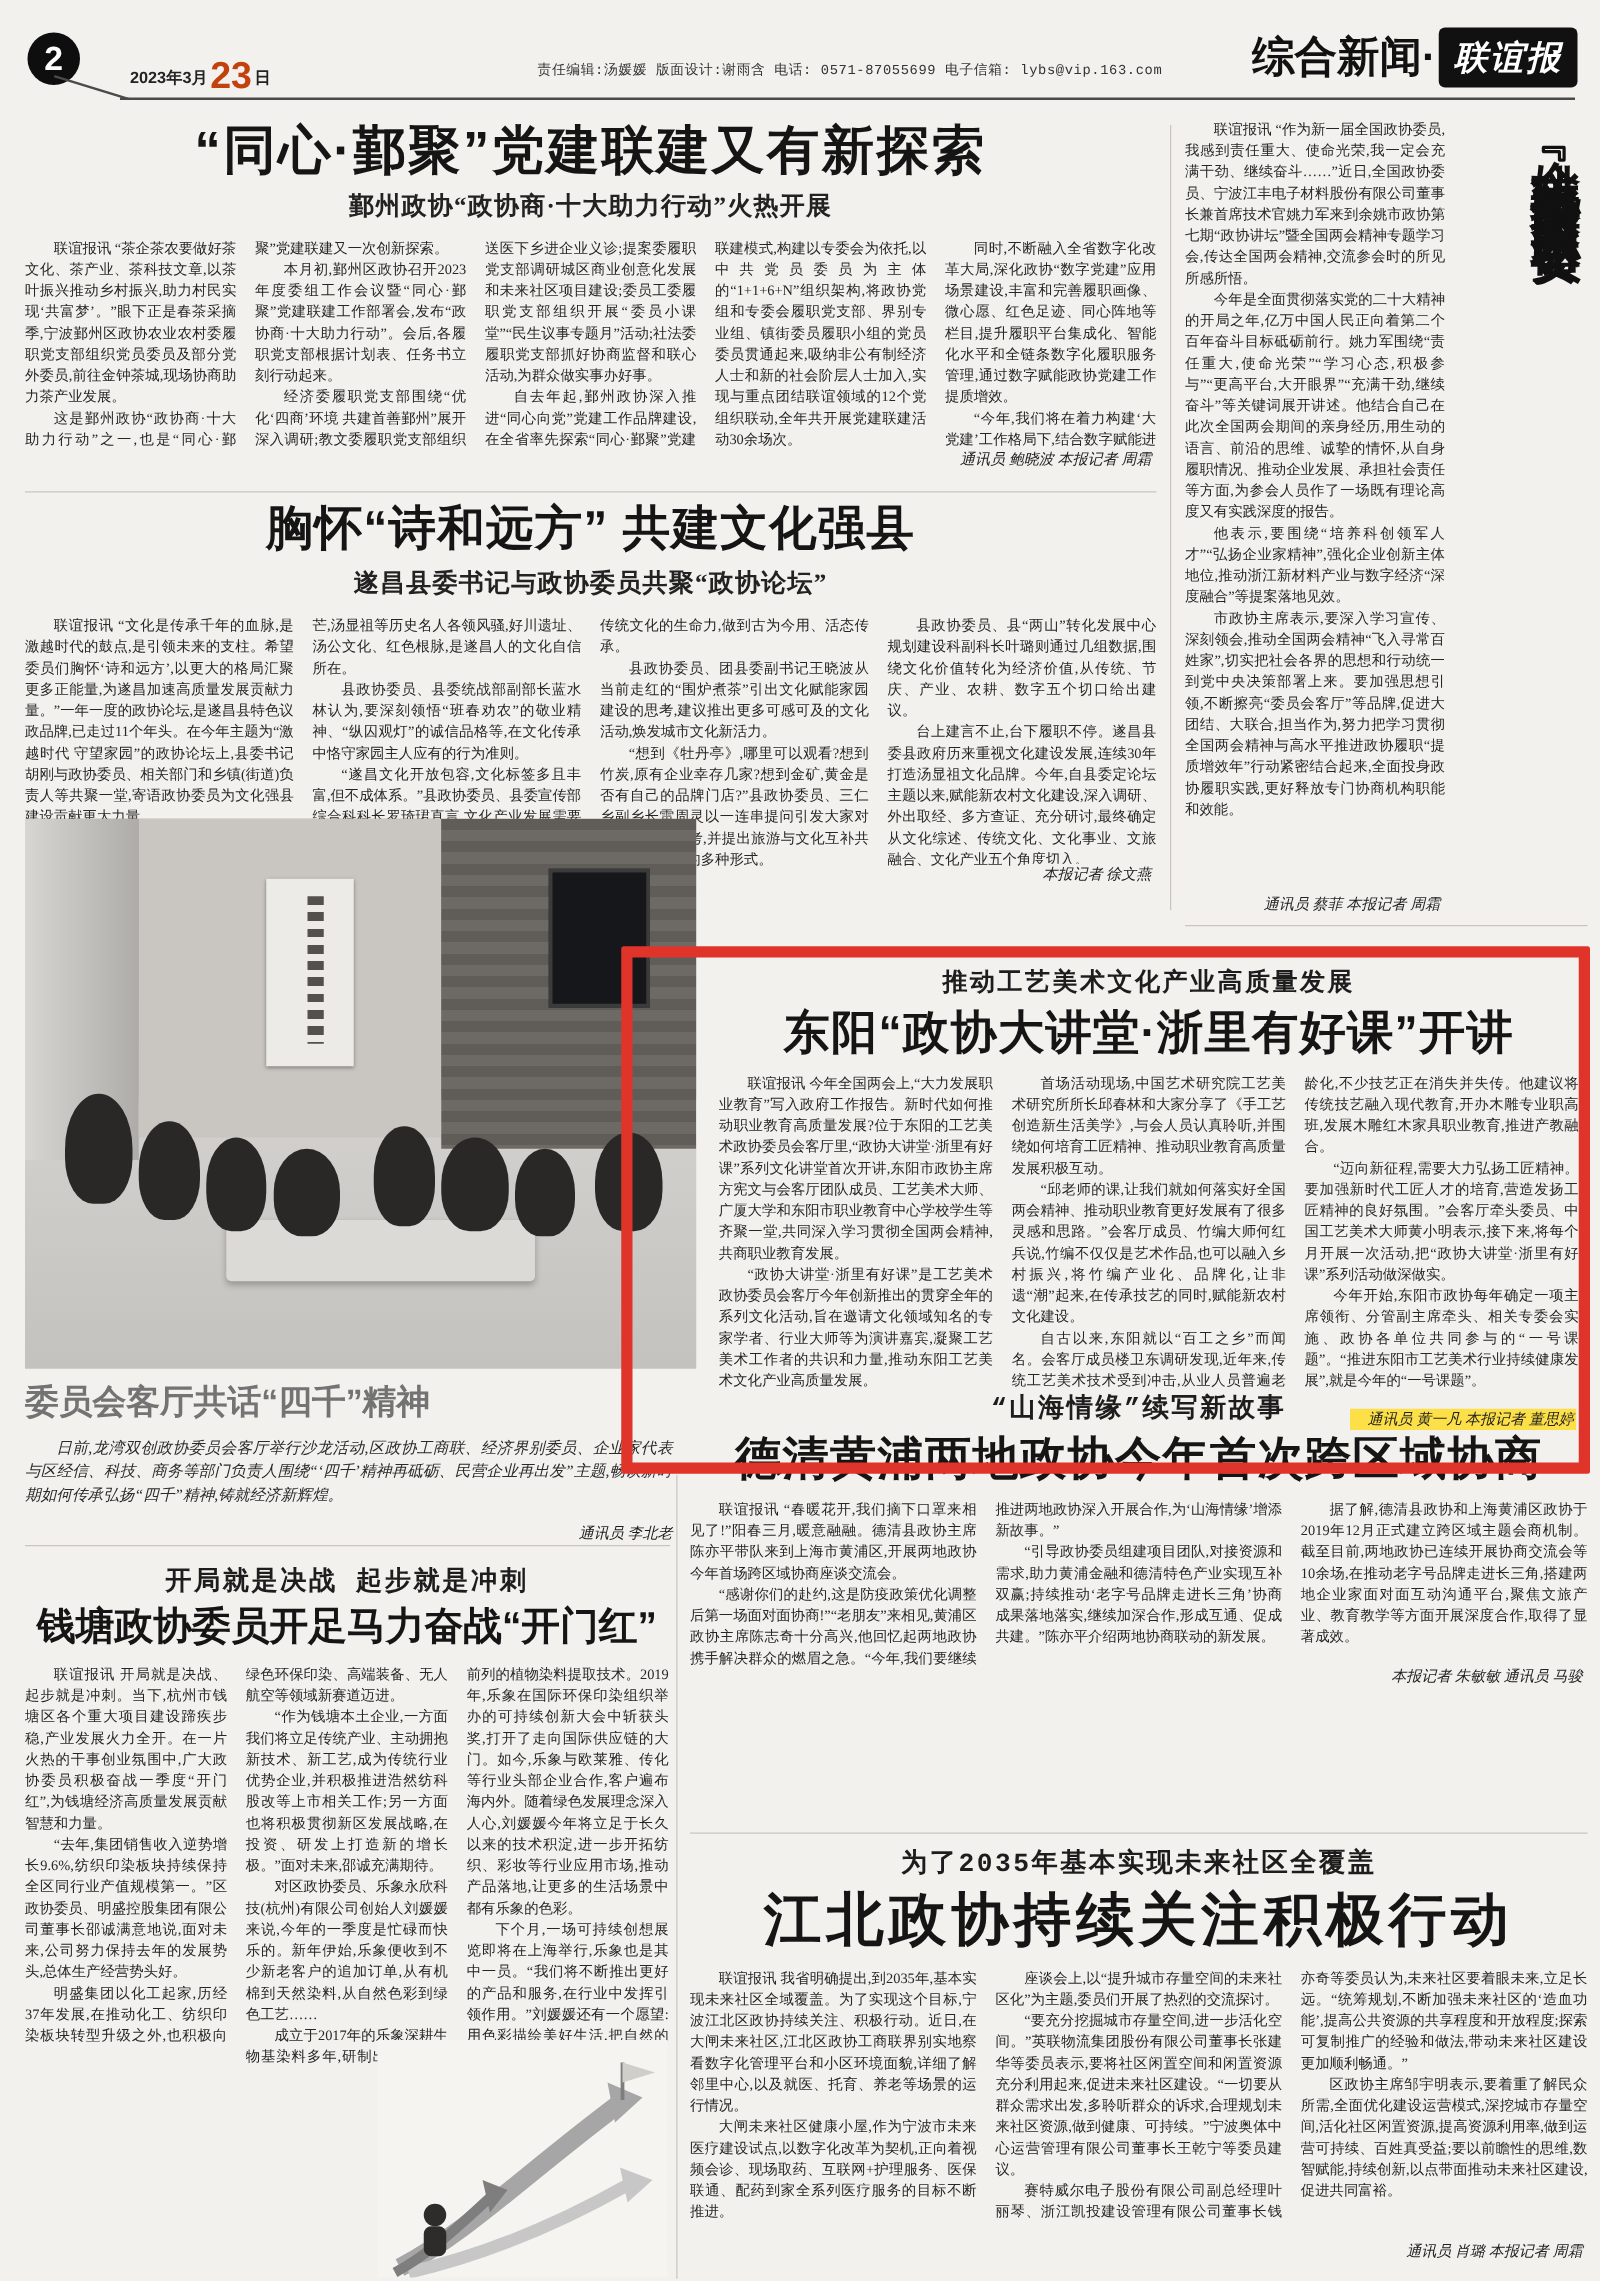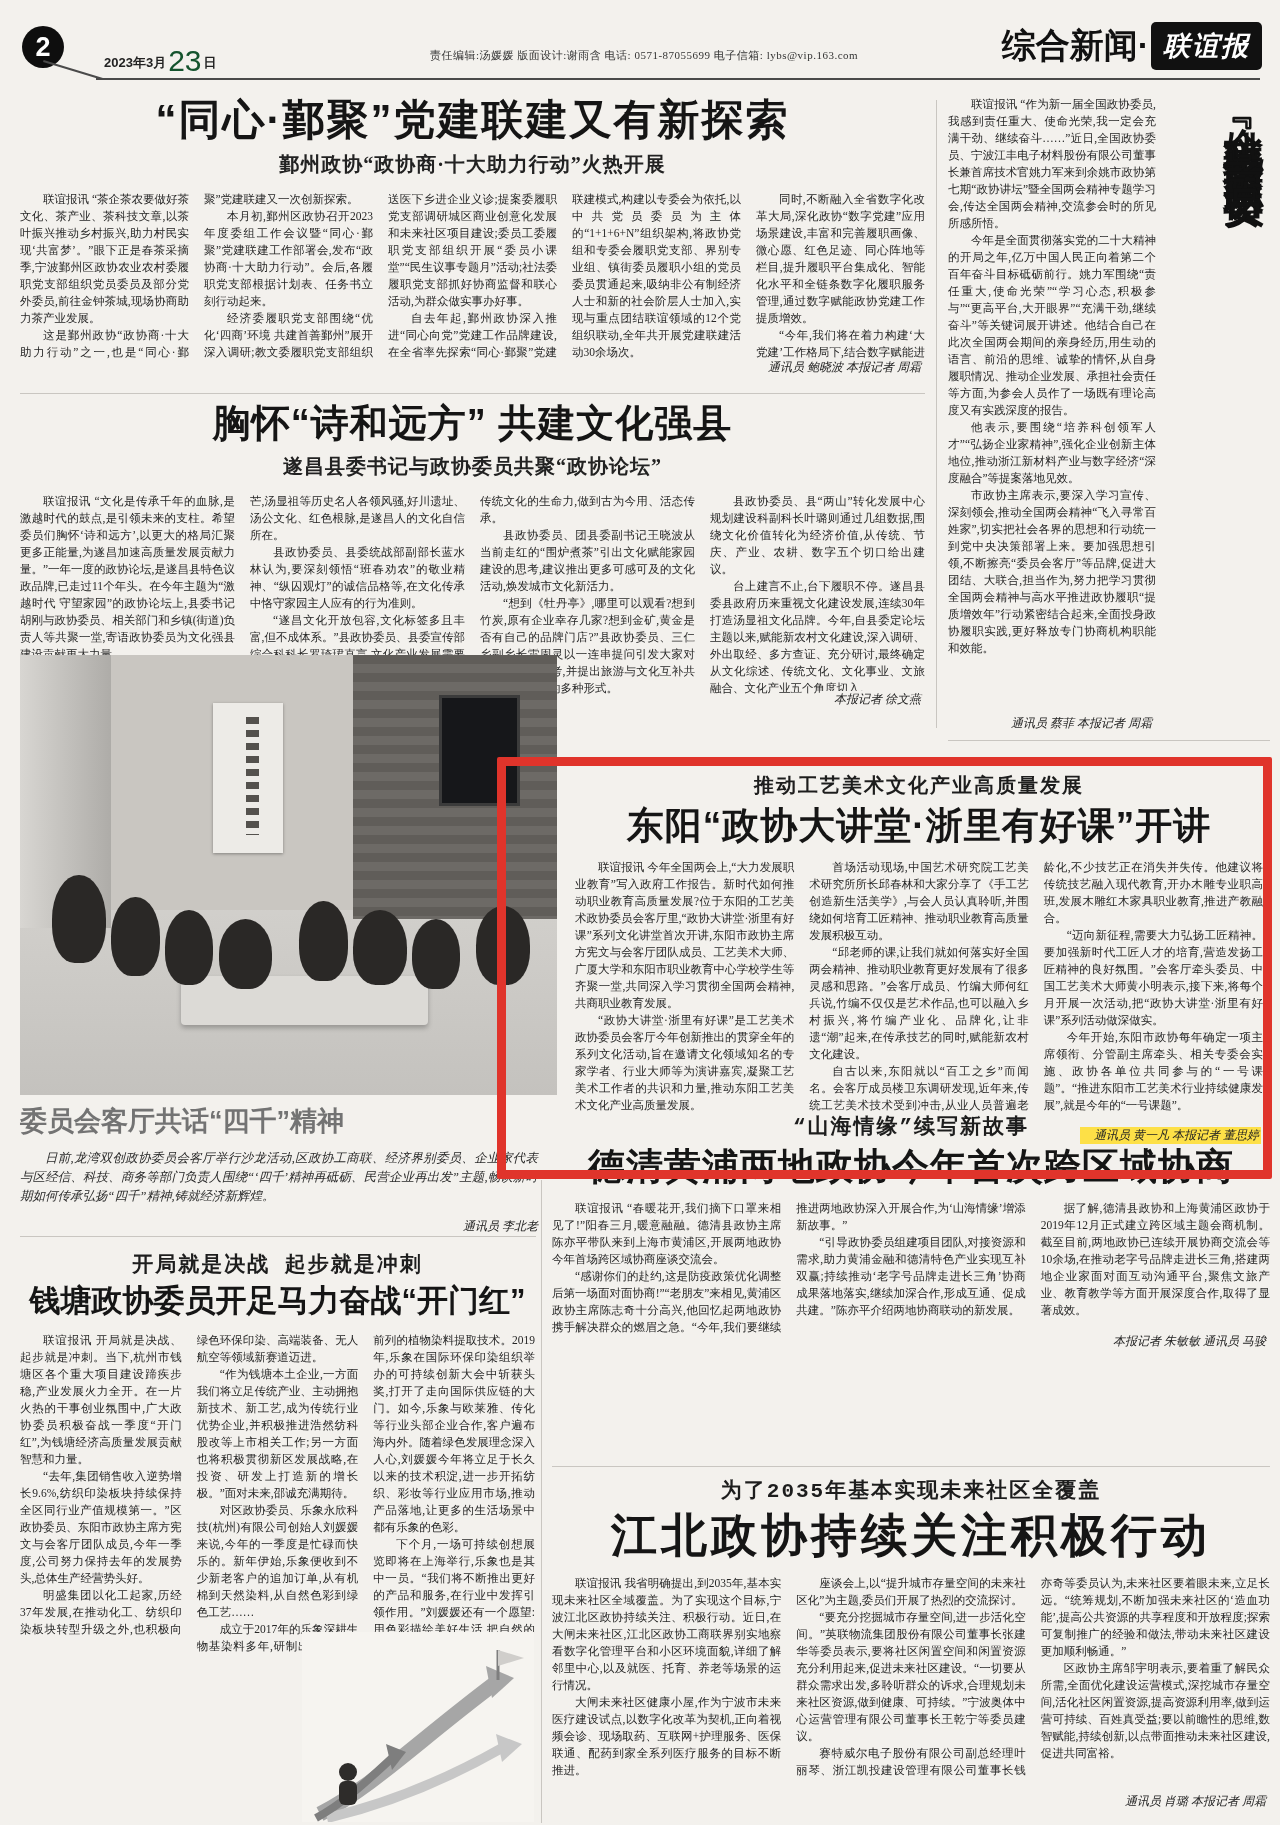--- a/index.html
+++ b/index.html
@@ -4,22 +4,22 @@
 <style>
   html,body{margin:0;padding:0;background:#d8d6d2;}
   .page{position:relative;width:1280px;height:1825px;background:#f3f1ed;
         font-family:"Liberation Serif", serif;color:#1b1b1b;overflow:hidden;margin:0 auto;}
   .abs{position:absolute;}
   
   .pagenum{left:22px;top:26px;width:42px;height:42px;background:#0e0e0e;border-radius:50%;
            color:#fff;font-family:"Liberation Sans",sans-serif;font-weight:900;font-size:27px;
            display:flex;align-items:center;justify-content:center;}
   .dateline{left:104px;top:44px;font-family:"Liberation Sans",sans-serif;font-weight:700;font-size:13px;color:#222;}
-  .date-day{font-size:30px;color:#14532d;font-weight:400;vertical-align:-4px;padding:0 2px;}
-  .editorline{left:430px;top:48px;width:580px;font-family:Liberation Serif, serif;
+  .date-day{font-size:30px;color:#c2410c;font-weight:700;vertical-align:-4px;padding:0 2px;}
+  .editorline{left:430px;top:48px;width:580px;font-family:Liberation Mono, monospace;
               font-size:11px;color:#333;letter-spacing:.5px;}
   .sectionwrap{right:18px;top:22px;display:flex;align-items:center;gap:2px;}
   .sectiontitle{font-family:"Liberation Sans",sans-serif;font-weight:900;font-size:34px;color:#111;}
   .mast{background:#111;color:#fff;font-weight:700;font-style:italic;font-size:27px;
         padding:6px 12px;border-radius:5px;letter-spacing:2px;}
   .rule-h{left:96px;top:78px;width:1164px;height:2px;background:#4a4a4a;}
   .rule-d{left:42px;top:69px;width:62px;height:2px;background:#4a4a4a;transform:rotate(17deg);}
   
   .headline{font-family:"Liberation Sans",sans-serif;font-weight:900;text-align:center;
             line-height:1.12;margin:0;color:#151515;}
@@ -208,21 +208,21 @@
       <div class="byline">本报记者 朱敏敏 通讯员 马骏</div>
     </div>
   </section>
 
   <section class="abs" id="art-qiantang">
     <p class="kicker">开局就是决战  起步就是冲刺</p>
     <h1 class="headline t31">钱塘政协委员开足马力奋战“开门红”</h1>
     <div class="body-wrap h440">
       <div class="body cols-3">
           <p class="para">联谊报讯 开局就是决战、起步就是冲刺。当下,杭州市钱塘区各个重大项目建设蹄疾步稳,产业发展火力全开。在一片火热的干事创业氛围中,广大政协委员积极奋战一季度“开门红”,为钱塘经济高质量发展贡献智慧和力量。</p>
-          <p class="para">“去年,集团销售收入逆势增长9.6%,纺织印染板块持续保持全区同行业产值规模第一。”区政协委员、东阳市政协主席方宪文与会客厅团队成员,今年一季度,公司努力保持去年的发展势头,总体生产经营势头好。</p>
+          <p class="para">“去年,集团销售收入逆势增长9.6%,纺织印染板块持续保持全区同行业产值规模第一。”区政协委员、明盛控股集团有限公司董事长邵诚满意地说,面对未来,公司努力保持去年的发展势头,总体生产经营势头好。</p>
           <p class="para">明盛集团以化工起家,历经37年发展,在推动化工、纺织印染板块转型升级之外,也积极向绿色环保印染、高端装备、无人航空等领域新赛道迈进。</p>
           <p class="para">“作为钱塘本土企业,一方面我们将立足传统产业、主动拥抱新技术、新工艺,成为传统行业优势企业,并积极推进浩然纺科股改等上市相关工作;另一方面也将积极贯彻新区发展战略,在投资、研发上打造新的增长极。”面对未来,邵诚充满期待。</p>
           <p class="para">对区政协委员、乐象永欣科技(杭州)有限公司创始人刘媛媛来说,今年的一季度是忙碌而快乐的。新年伊始,乐象便收到不少新老客户的追加订单,从有机棉到天然染料,从自然色彩到绿色工艺……</p>
           <p class="para">成立于2017年的乐象深耕生物基染料多年,研制出处于全球前列的植物染料提取技术。2019年,乐象在国际环保印染组织举办的可持续创新大会中斩获头奖,打开了走向国际供应链的大门。如今,乐象与欧莱雅、传化等行业头部企业合作,客户遍布海内外。随着绿色发展理念深入人心,刘媛媛今年将立足于长久以来的技术积淀,进一步开拓纺织、彩妆等行业应用市场,推动产品落地,让更多的生活场景中都有乐象的色彩。</p>
           <p class="para">下个月,一场可持续创想展览即将在上海举行,乐象也是其中一员。“我们将不断推出更好的产品和服务,在行业中发挥引领作用。”刘媛媛还有一个愿望:用色彩描绘美好生活,把自然的色彩带向更广阔的世界舞台。</p>
         </div>
       <div class="byline">通讯员 周佳</div>
     </div>
   </section>
 

